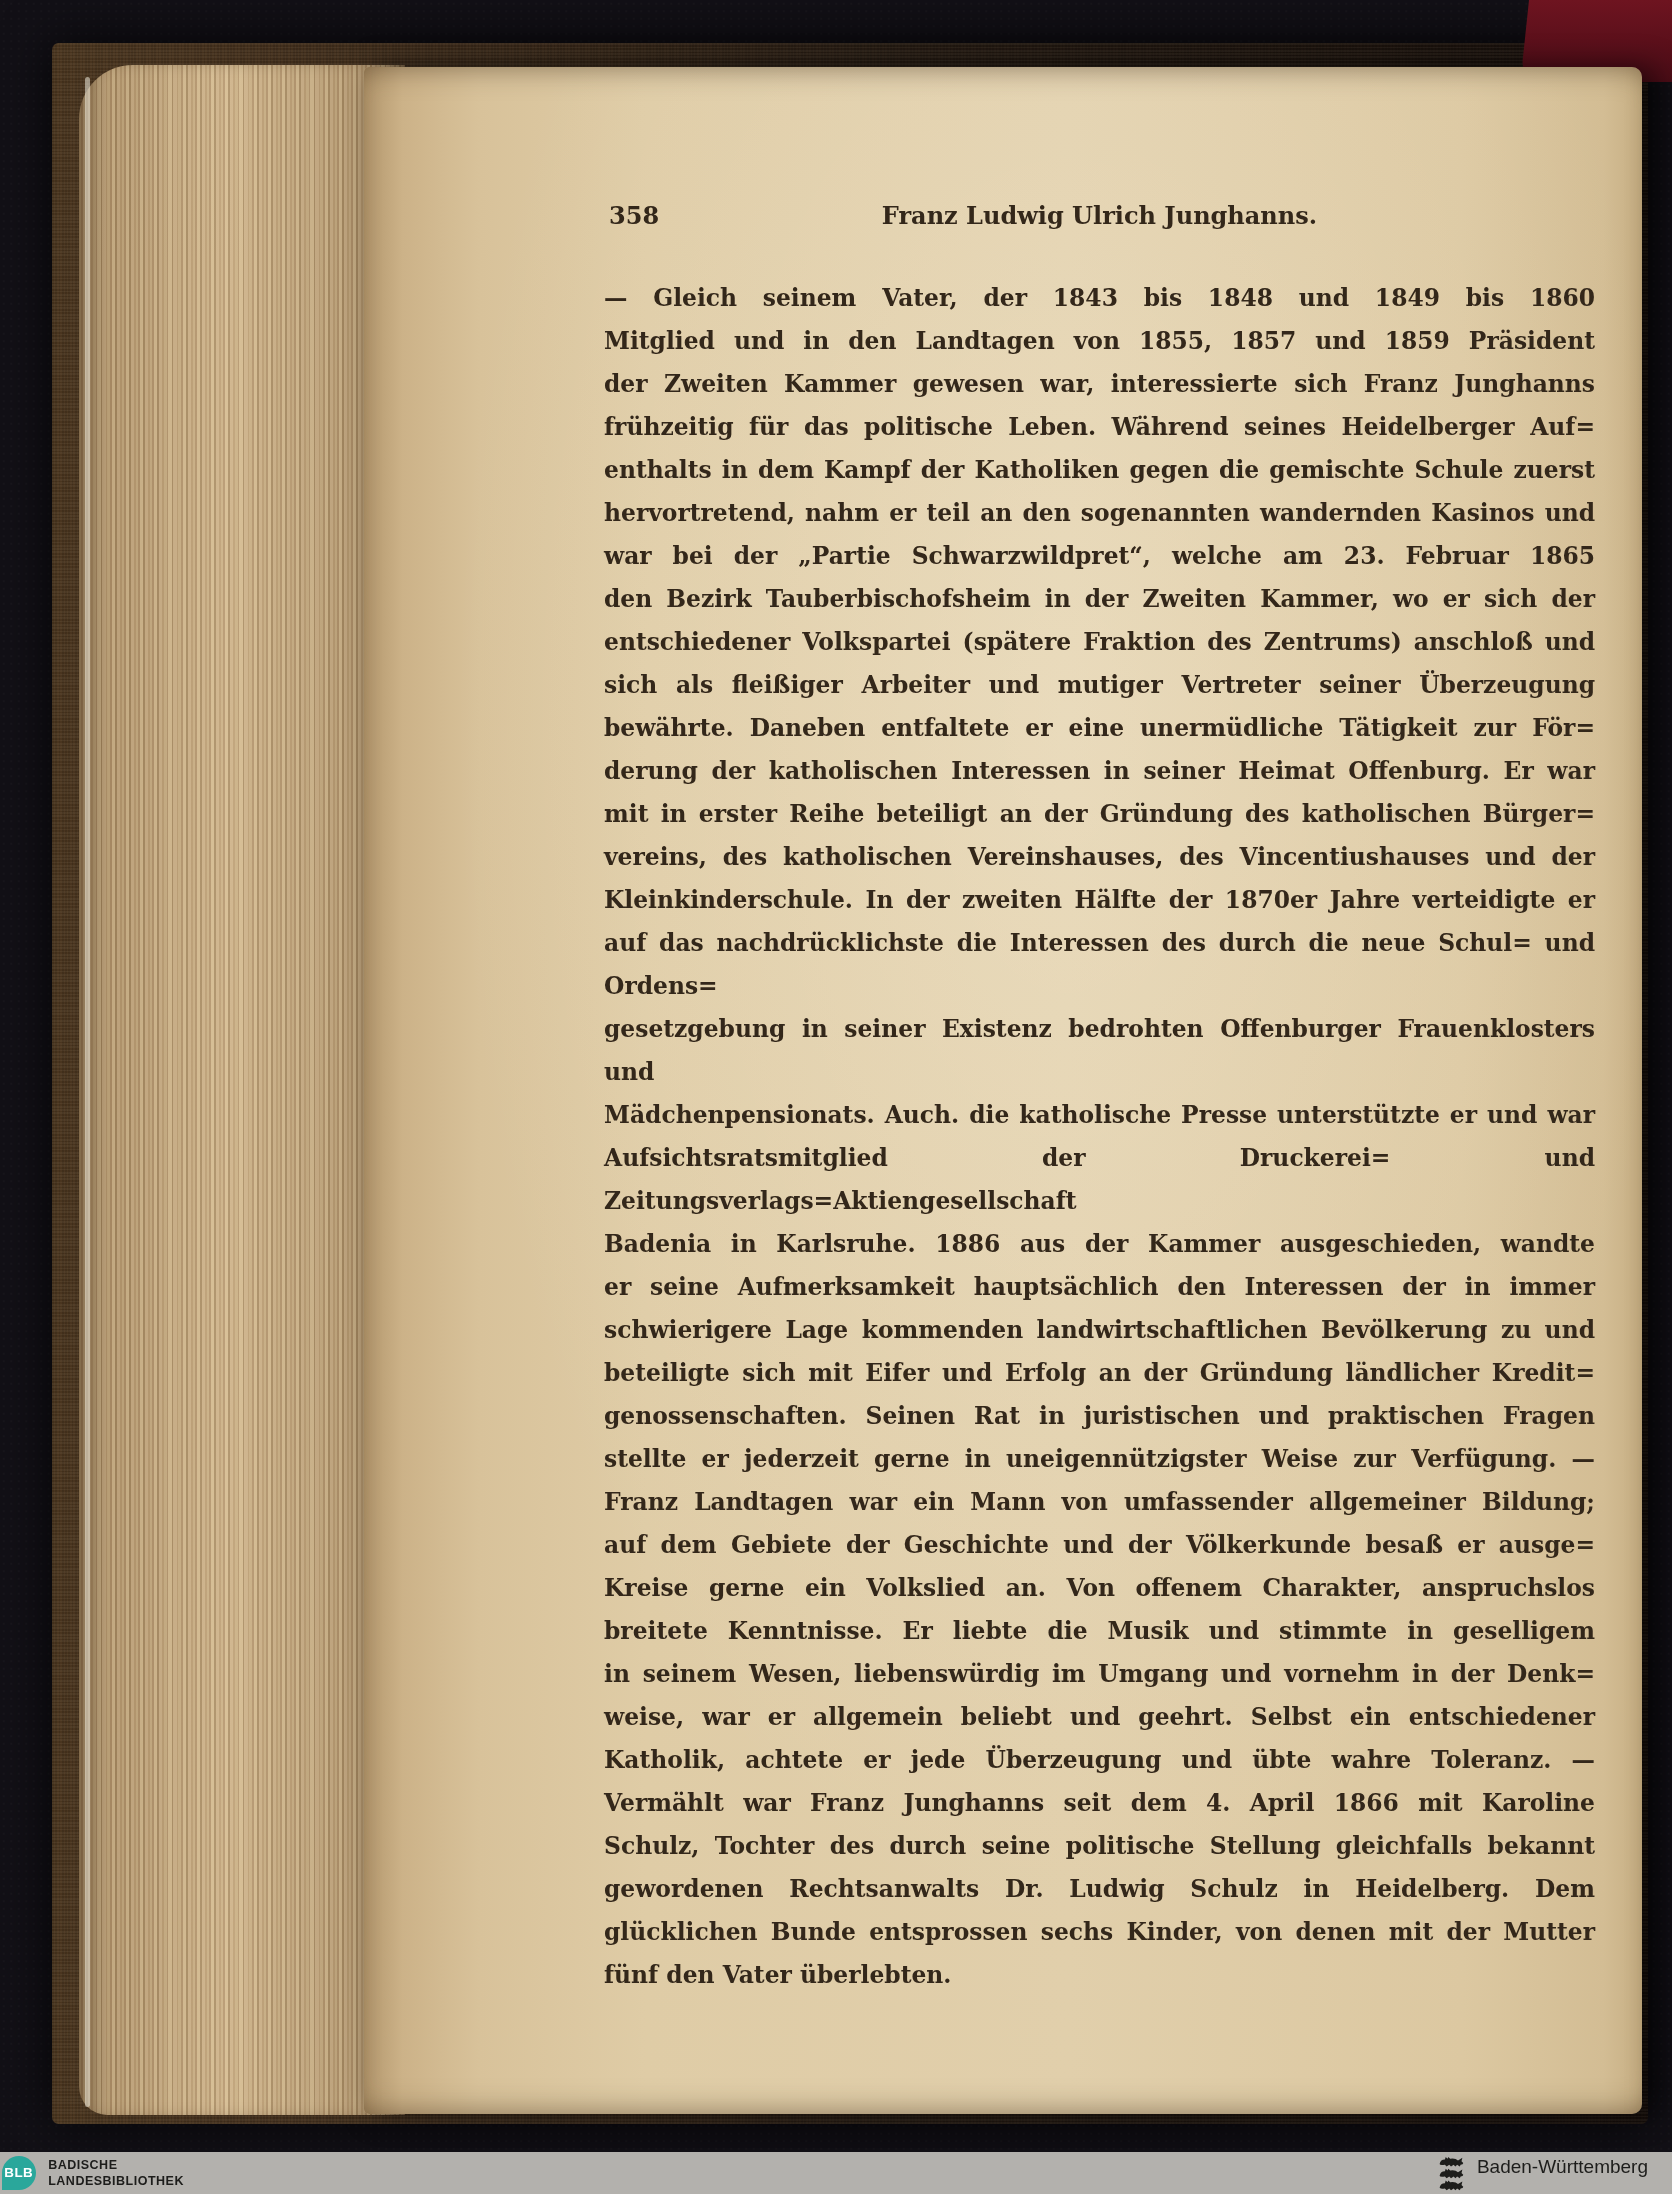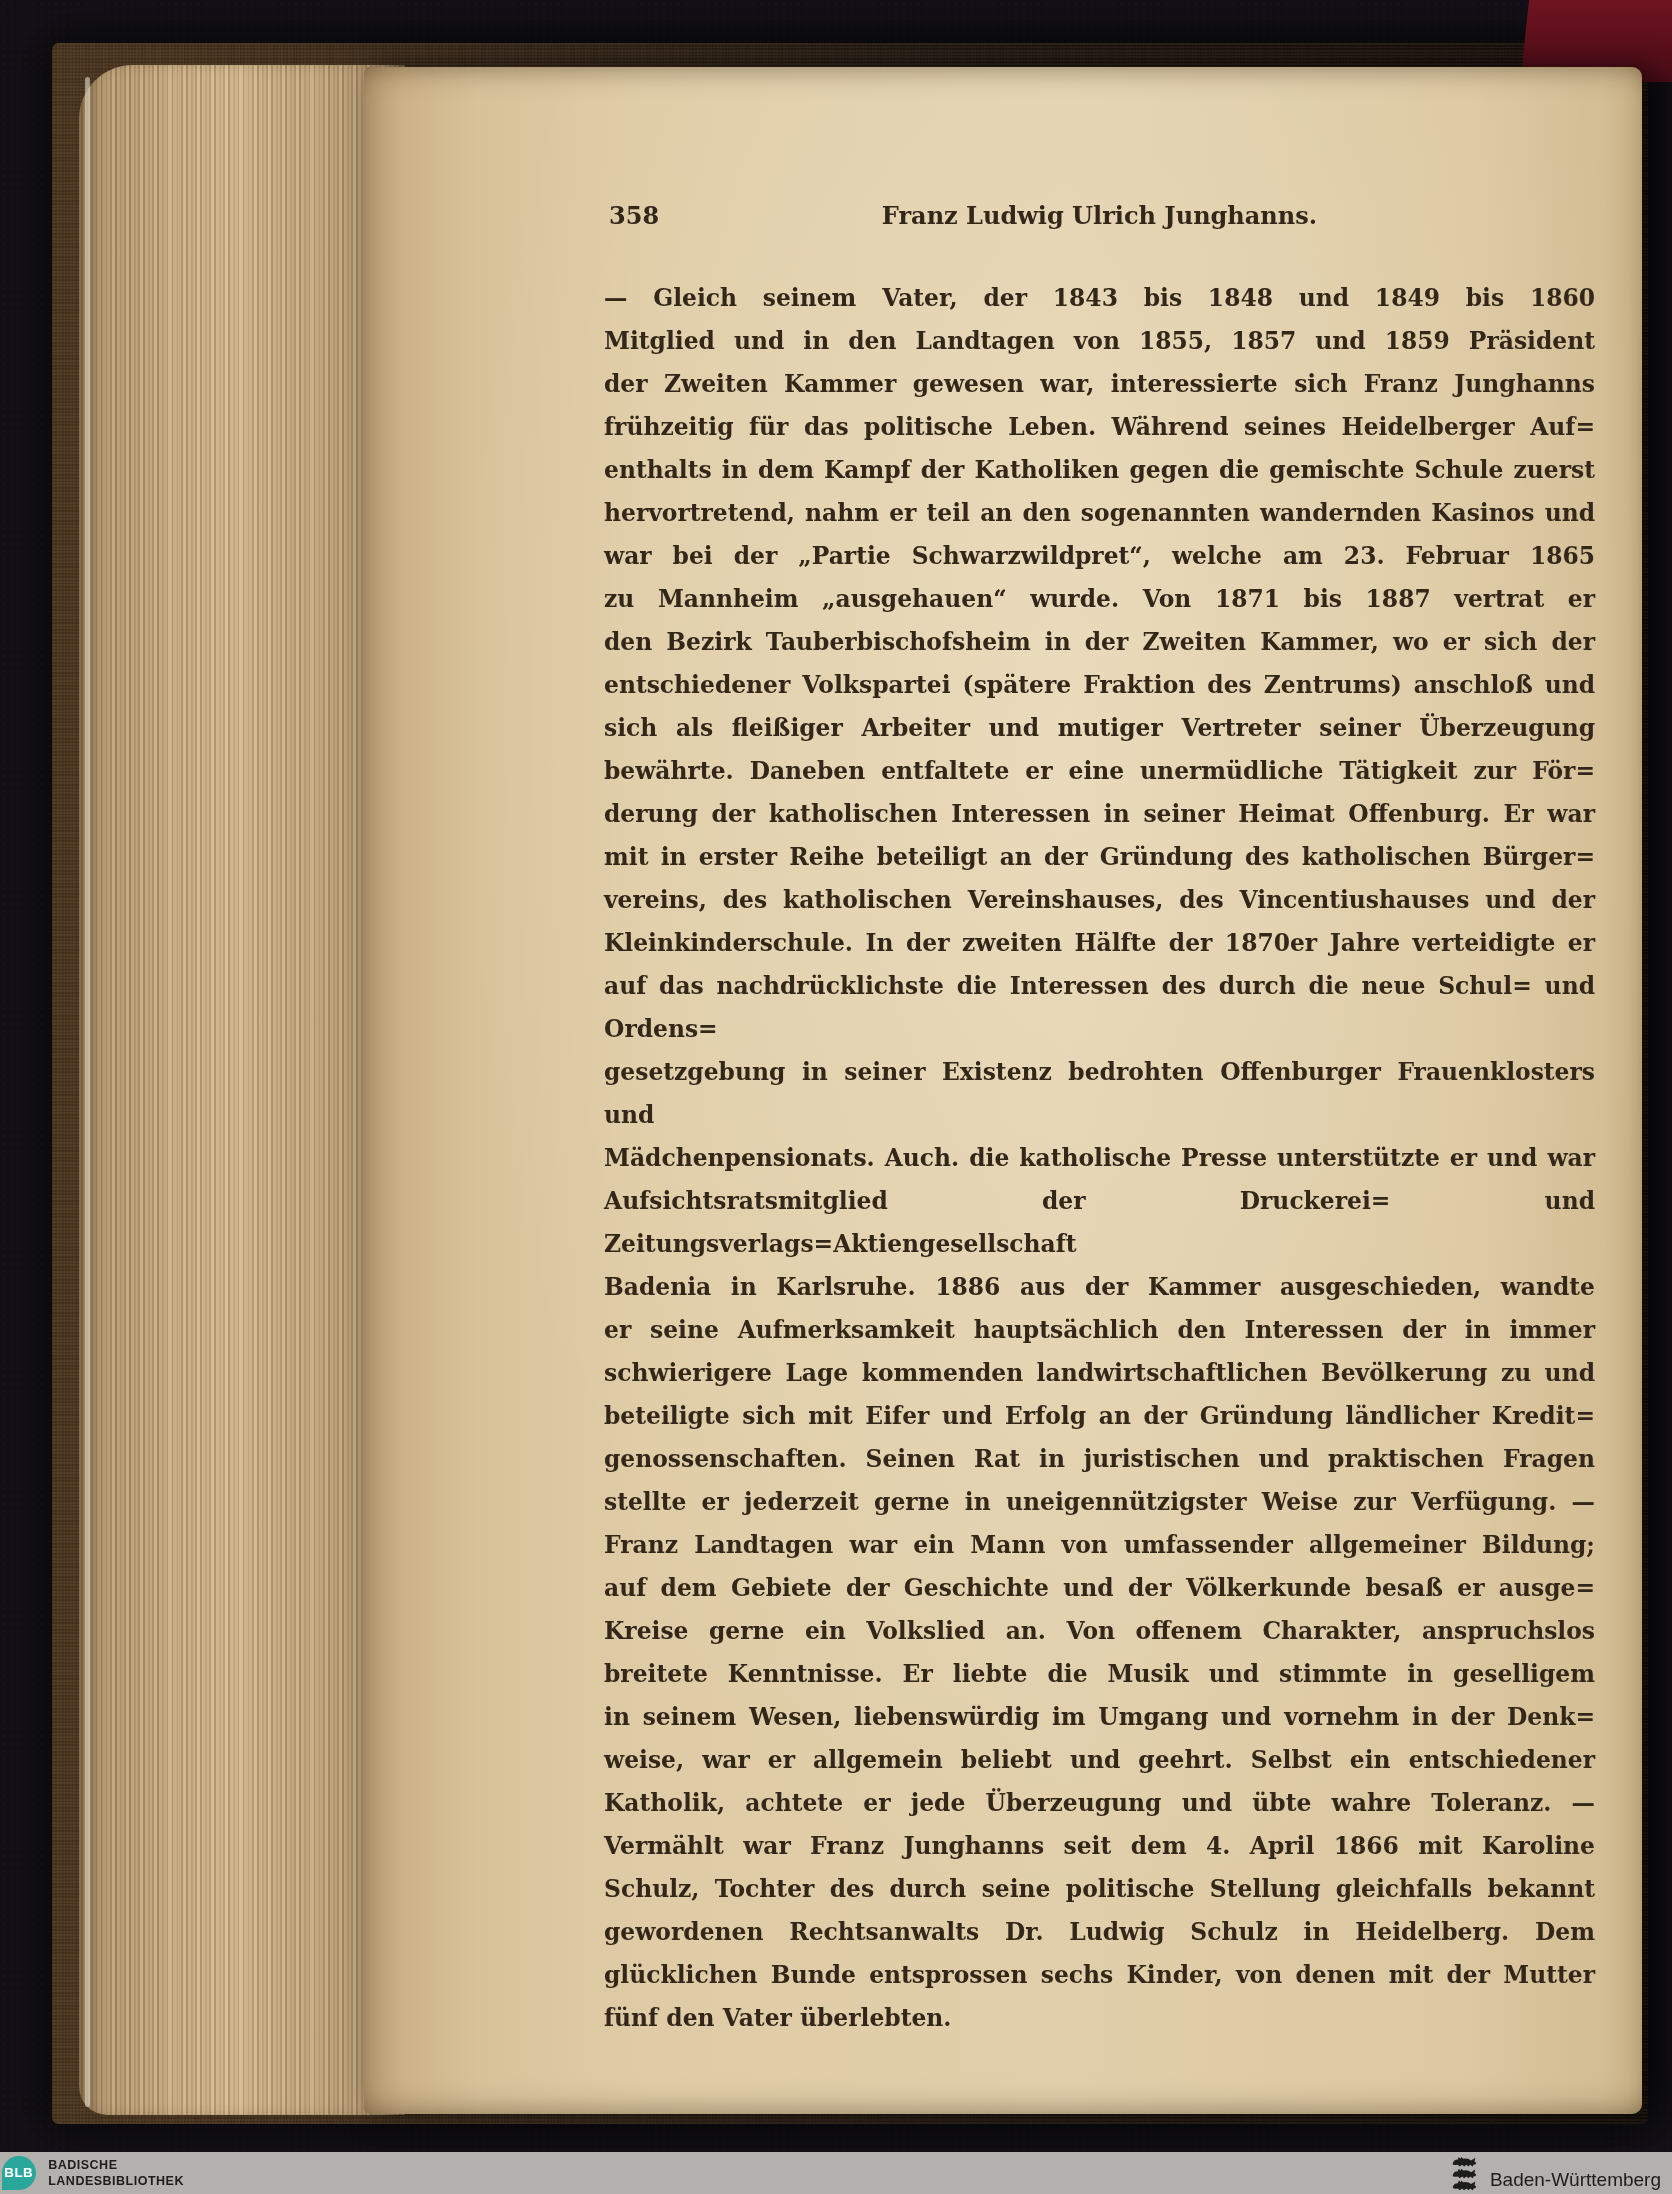--- a/index.html
+++ b/index.html
@@ -93,21 +93,21 @@
   }
   .footer-left{display:flex;align-items:center;gap:12.5px;height:100%;padding-left:1.7px;}
   .blb-logo{
     width:34px;height:34px;flex:0 0 auto;
     background:var(--blb-teal,#2aa79b);
     border-radius:50% 50% 50% 0;
     display:flex;align-items:center;justify-content:center;
   }
   .blb-logo span{font:700 13.4px/13.4px "Liberation Sans",sans-serif;color:#ffffff;letter-spacing:0.4px;}
   .library-name{font:700 12.5px/16px "Liberation Sans",sans-serif;color:var(--footer-text,#232321);letter-spacing:0.5px;}
-  .footer-right{display:flex;align-items:flex-end;gap:11px;padding-right:11px;}
+  .footer-right{display:flex;align-items:flex-start;gap:11px;padding-right:24px;}
   .coat-of-arms{width:30px;height:35px;fill:var(--footer-text,#1d1d1b);}
   .state-name{font:400 19px/22px "Liberation Sans",sans-serif;color:var(--footer-text,#1d1d1b);}
 </style>
 </head>
 <body>
 
 <div class="scene">
 
   <div class="red-cover"></div>
   <div class="cover"></div>
@@ -119,21 +119,20 @@
       <span class="running-title">Franz Ludwig Ulrich Junghanns.</span>
     </div>
     <div class="page-body">
         <div class="text-line">— Gleich seinem Vater, der 1843 bis 1848 und 1849 bis 1860</div>
         <div class="text-line">Mitglied und in den Landtagen von 1855, 1857 und 1859 Präsident</div>
         <div class="text-line">der Zweiten Kammer gewesen war, interessierte sich Franz Junghanns</div>
         <div class="text-line">frühzeitig für das politische Leben. Während seines Heidelberger Auf=</div>
         <div class="text-line">enthalts in dem Kampf der Katholiken gegen die gemischte Schule zuerst</div>
         <div class="text-line">hervortretend, nahm er teil an den sogenannten wandernden Kasinos und</div>
         <div class="text-line">war bei der „Partie Schwarzwildpret“, welche am 23. Februar 1865</div>
-        <div class="text-line">zu Mannheim „ausgehauen“ wurde. Von 1871 bis 1887 vertrat er</div>
         <div class="text-line">den Bezirk Tauberbischofsheim in der Zweiten Kammer, wo er sich der</div>
         <div class="text-line">entschiedener Volkspartei (spätere Fraktion des Zentrums) anschloß und</div>
         <div class="text-line">sich als fleißiger Arbeiter und mutiger Vertreter seiner Überzeugung</div>
         <div class="text-line">bewährte. Daneben entfaltete er eine unermüdliche Tätigkeit zur För=</div>
         <div class="text-line">derung der katholischen Interessen in seiner Heimat Offenburg. Er war</div>
         <div class="text-line">mit in erster Reihe beteiligt an der Gründung des katholischen Bürger=</div>
         <div class="text-line">vereins, des katholischen Vereinshauses, des Vincentiushauses und der</div>
         <div class="text-line">Kleinkinderschule. In der zweiten Hälfte der 1870er Jahre verteidigte er</div>
         <div class="text-line">auf das nachdrücklichste die Interessen des durch die neue Schul= und Ordens=</div>
         <div class="text-line">gesetzgebung in seiner Existenz bedrohten Offenburger Frauenklosters und</div>

